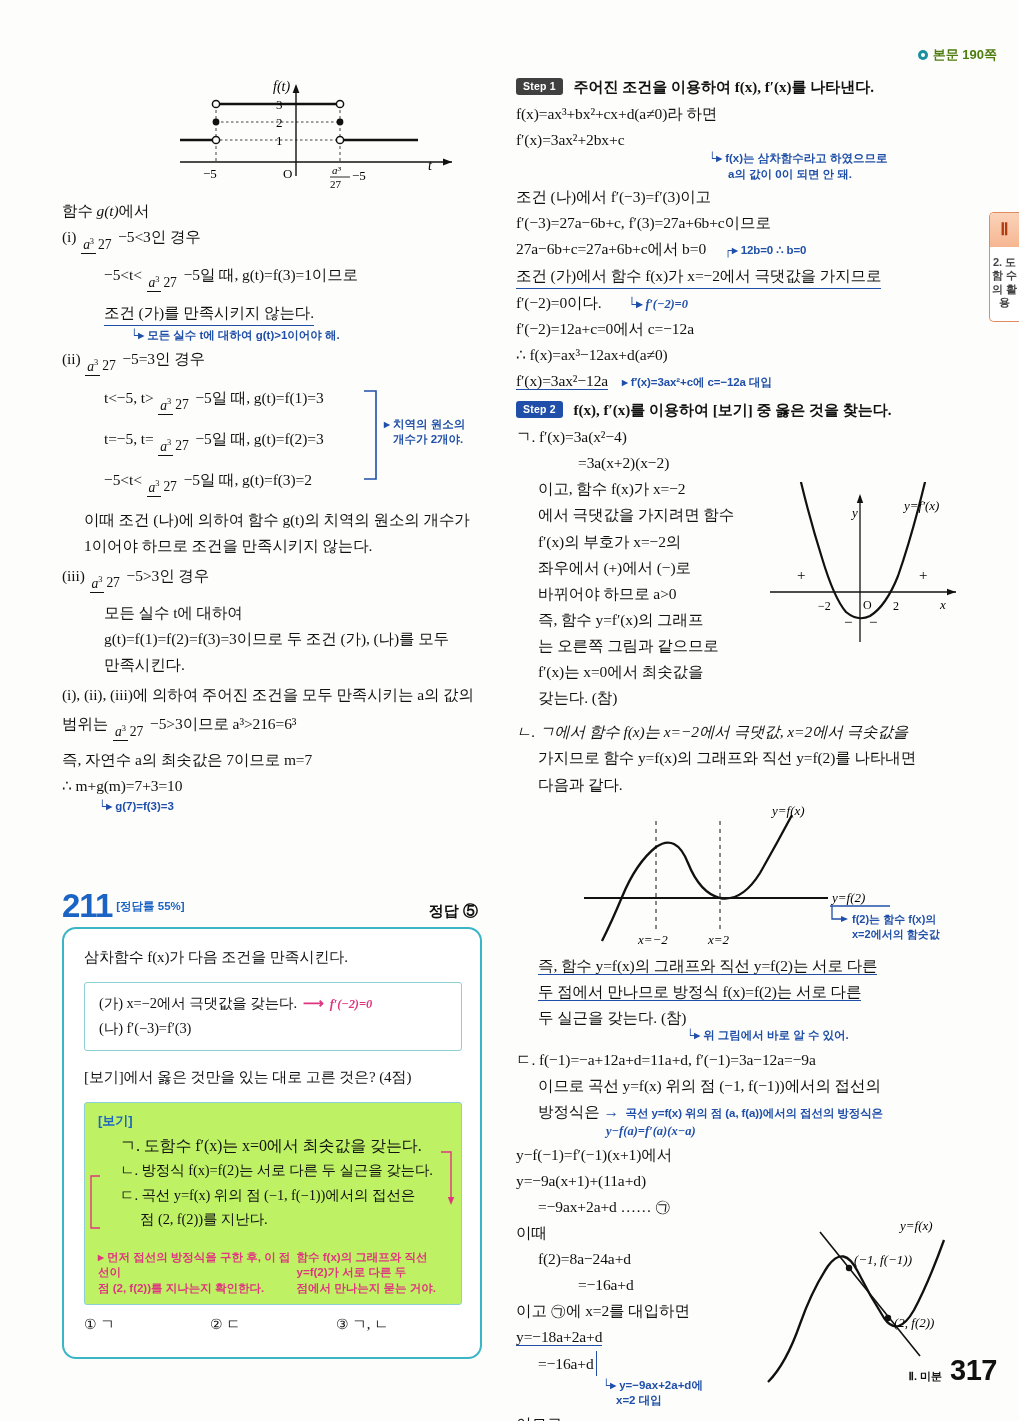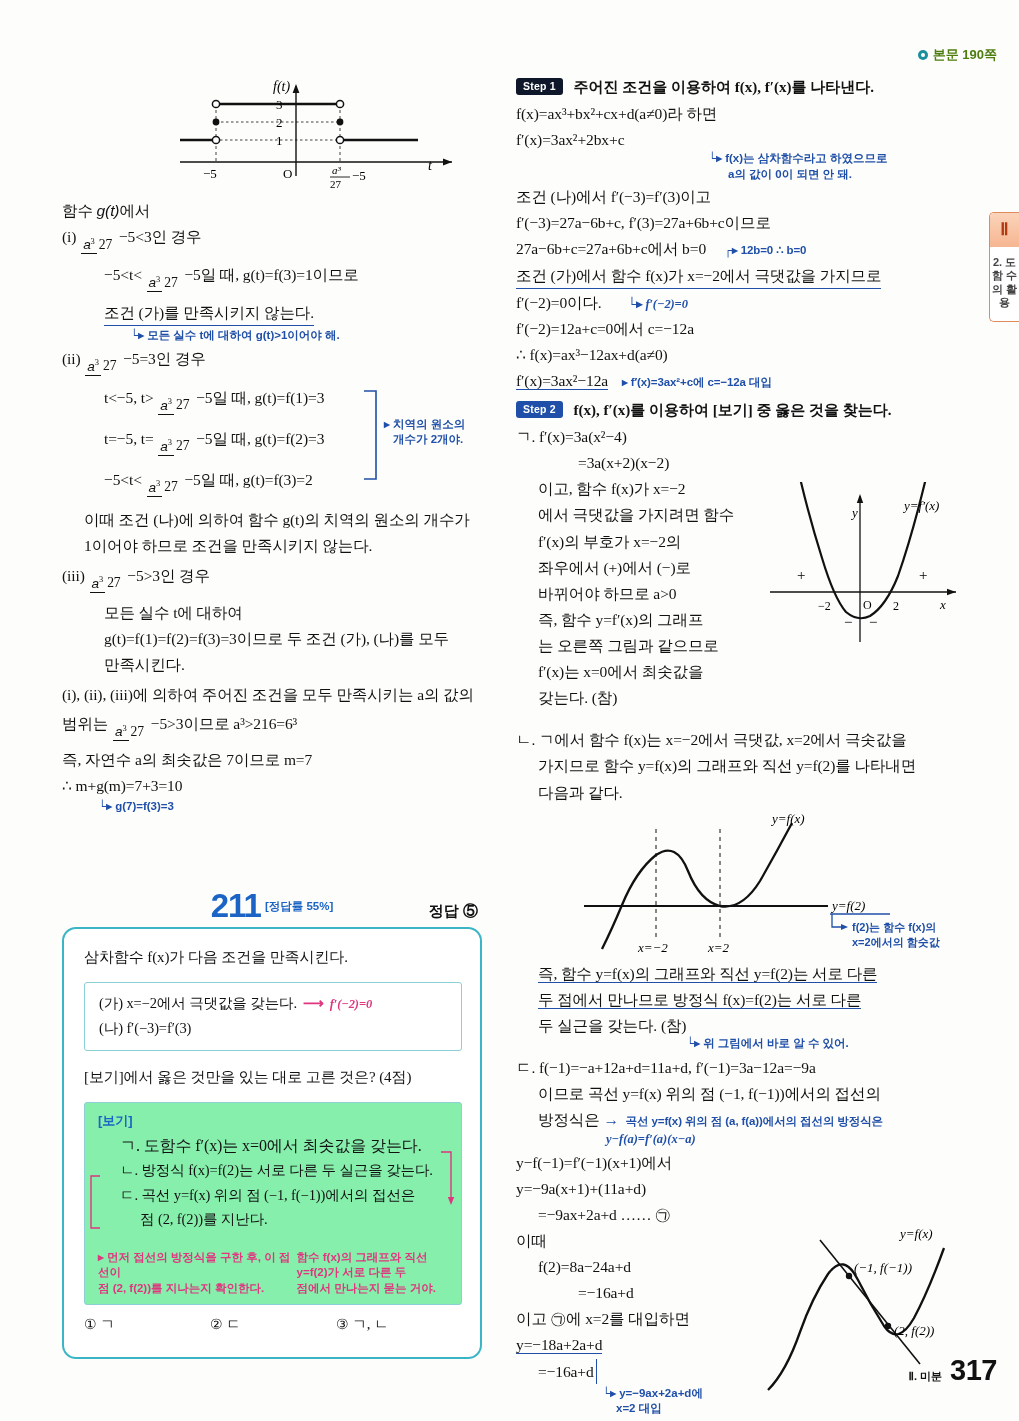--- a/index.html
+++ b/index.html
@@ -46,65 +46,65 @@
 
   
   .col-left  { position:absolute; left:62px;  top:70px; width:420px; }
   .col-right { position:absolute; left:516px; top:78px; width:440px; }
 
   
   .ln { font-size:15.5px; line-height:1.62; margin:0 0 1px 0; letter-spacing:-0.1px;}
   .ln.ind1 { margin-left:22px; }
   .ln.ind2 { margin-left:42px; }
   .ln.ind3 { margin-left:62px; }
-  i, .mi { font-family:Liberation Sans, sans-serif; font-style:italic;margin-top:45px; }
+  i, .mi { font-family:Liberation Serif, serif; font-style:italic;margin-top:45px; }
   sup { font-size:0.62em; vertical-align:super; }
   .frac { display:inline-flex; vertical-align:-0.52em;
           text-align:left; line-height:1.02; margin:0 1px; font-size:0.88em;}
   .frac .num { border-bottom:1px solid #111; padding:0 2px 1px; }
   .frac .den { padding:1px 2px 0; }
 
   
   .note-blue { color:#1f4fa8; font-family:"Liberation Sans", sans-serif;
     font-size:11.5px; font-weight:bold; line-height:1.35; }
   .note-pink { color:#e0357f; font-family:"Liberation Sans", sans-serif;
     font-size:11.5px; font-weight:bold; line-height:1.35; }
   .arr { color:#1f4fa8; font-weight:bold; }
 
   
   .step {
     display:inline-block; font-family:"Liberation Sans", sans-serif;
     font-size:10.5px; font-weight:bold; color:#fff;
     padding:2px 7px 3px; border-radius:3px; margin-right:7px;
     vertical-align:2px; letter-spacing:0.2px;
   }
-  .step1 { background:#0f172a; }
+  .step1 { background:#404040; }
   .step2 { background:#1f4fa8; }
   .step-line { font-size:15px; margin:0 0 4px; font-weight:bold; }
 
   
-  .prob-head { position:relative; height:40px; margin-top:4px;text-align:center; }
+  .prob-head { position:relative; height:40px; margin-top:4px; }
   .prob-num { font-family:"Liberation Sans", sans-serif; font-size:33px;
     font-weight:bold; color:#1b63c4; letter-spacing:-1px; }
   .prob-rate { font-family:"Liberation Sans", sans-serif; font-size:11.5px;
     font-weight:bold; color:#1b63c4; margin-left:4px; vertical-align:7px;}
   .prob-ans { position:absolute; right:4px; bottom:6px;
     font-family:"Liberation Sans", sans-serif; font-size:15px; font-weight:bold; color:#111;}
 
   .prob-box {
     border:2px solid #3ab5c6; border-radius:14px;
     padding:16px 18px 16px 20px; background:#fff;
   }
   .cond-box {
     border:1.4px solid #8ccfd4; border-radius:3px;
     padding:9px 12px 9px 14px; margin:13px 0 14px; background:#fff;
   }
   .bogi-box {
     border:1.4px solid #8ccfd4; border-radius:3px;
-    padding:9px 12px 8px 13px; margin:12px 0 10px; background:#86efac;
+    padding:9px 12px 8px 13px; margin:12px 0 10px; background:#bef264;
     position:relative;
   }
   .bogi-label { color:#1b63c4; font-family:"Liberation Sans", sans-serif;
     font-weight:bold; font-size:13px; margin-bottom:3px; }
   .choices { margin-top:9px; font-size:14.5px; }
   .choices .row { display:flex; margin-bottom:7px; }
   .choices .c { width:152px; }
   .circnum { font-size:14px; }
 
   
@@ -434,21 +434,21 @@
           <text x="129" y="128" font-family="Liberation Serif, serif" font-size="12">2</text>
           <text x="33" y="98" font-family="Liberation Serif, serif" font-size="15">+</text>
           <text x="155" y="98" font-family="Liberation Serif, serif" font-size="15">+</text>
           <text x="80" y="145" font-family="Liberation Serif, serif" font-size="15">−</text>
           <text x="105" y="145" font-family="Liberation Serif, serif" font-size="15">−</text>
         </svg>
       </div>
     </div>
 
     
-    <p class="ln" style="margin-top:17px;">ㄴ. ㄱ에서 함수 f(x)는 x=−2에서 극댓값, x=2에서 극솟값을</p>
+    <p class="ln" style="margin-top:9px;font-style:italic;">ㄴ. ㄱ에서 함수 f(x)는 x=−2에서 극댓값, x=2에서 극솟값을</p>
     <p class="ln ind1">가지므로 함수 y=f(x)의 그래프와 직선 y=f(2)를 나타내면</p>
     <p class="ln ind1">다음과 같다.</p>
 
     
     <div style="margin:4px 0 2px 44px;">
       <svg width="400" height="150" viewBox="0 0 400 150">
         <line x1="24" y1="97" x2="268" y2="97" stroke="#111" stroke-width="1.8"></line>
         <path d="M42 140 Q52 120 62 96 Q76 62 96 46 Q116 32 128 62 Q140 92 160 97 Q182 101 200 72 Q216 44 232 14" fill="none" stroke="#111" stroke-width="2.3"></path>
         <line x1="96" y1="20" x2="96" y2="128" stroke="#111" stroke-width="1" stroke-dasharray="4,4"></line>
         <line x1="160" y1="20" x2="160" y2="128" stroke="#111" stroke-width="1" stroke-dasharray="4,4"></line>

